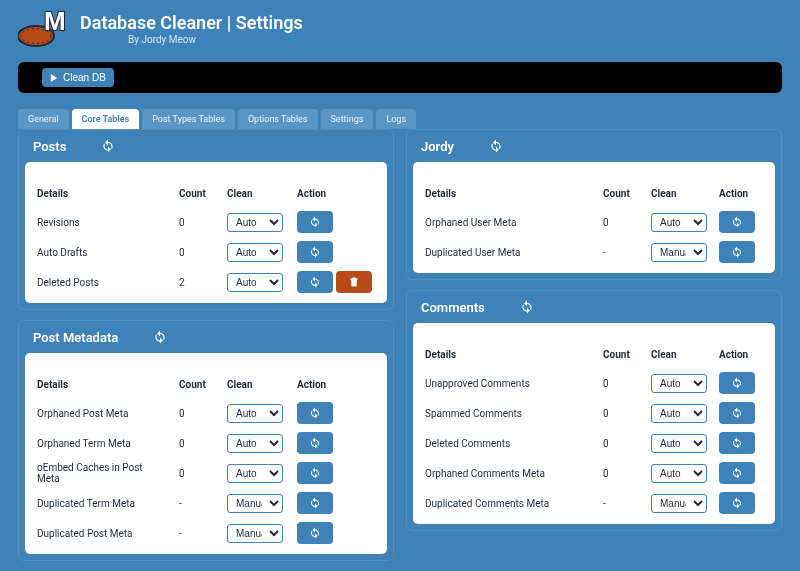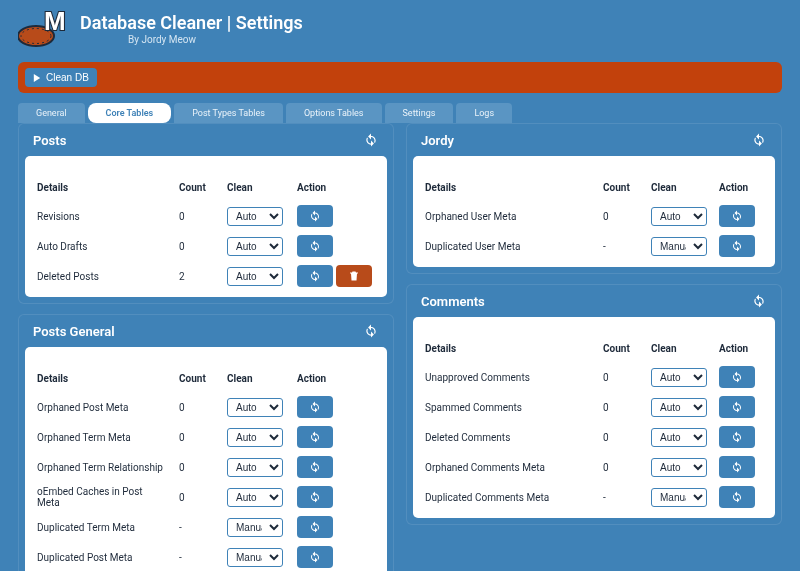--- a/index.html
+++ b/index.html
@@ -26,24 +26,24 @@
     font-weight: 600;
     color: #fff;
   }
   .title-block .byline {
     font-size: 10px;
     color: #d4e5f2;
     margin-top: 1px;
     padding-left: 48px;
   }
   .toolbar {
-    margin: 0 18px 10px;
-    background: #c2410c;
+    margin: 0 18px 16px;
+    background: #000000;
     border-radius: 6px;
-    padding: 6px 7px;
+    padding: 6px 24px;
   }
   .btn-clean {
     display: inline-flex;
     align-items: center;
     gap: 5px;
     background: #3f82b7;
     color: #fff;
     border: none;
     padding: 4px 8px;
     border-radius: 4px;
@@ -53,47 +53,45 @@
   }
   .tabs {
     display: flex;
     gap: 3px;
     padding: 0 18px;
   }
   .tab {
     background: #5a95c3;
     color: #eaf3fa;
     font-size: 9px;
-    padding: 5px 18px;
+    padding: 5px 10px;
     border-radius: 4px 4px 0 0;
     cursor: pointer;
   }
   .tab.active {
     background: #fff;
     color: #3f82b7;
     font-weight: 600;
-    border-radius: 8px;
   }
   .panels {
     display: grid;
     grid-template-columns: 1fr 1fr;
     gap: 12px;
     padding: 0 18px 18px;
     align-items: start;
   }
   .col { display: flex; flex-direction: column; gap: 10px; }
   .panel {
     background: #3f82b7;
     border-radius: 6px;
     overflow: hidden;
     border: 1px solid rgba(255,255,255,0.1);
   }
   .panel-head {
     display: flex;
-    justify-content: space-between;
     align-items: center;
     padding: 6px 12px 6px 14px;
     color: #fff;
     font-size: 13px;
     font-weight: 600;
     gap: 32px;
   }
   .panel-head .refresh {
     width: 20px; height: 20px;
     display: flex; align-items: center; justify-content: center;
@@ -251,21 +249,21 @@
                     </svg>
                   </button></td>
               </tr>
             </tbody>
         </table>
       </div>
     </div>
 
     <div class="panel">
       <div class="panel-head">
-        <span>Posts General</span>
+        <span>Post Metadata</span>
         <span class="refresh">
             <svg class="icon-refresh" viewBox="0 0 24 24">
               <path d="M12 4V1L7 6l5 5V7c3.3 0 6 2.7 6 6 0 1-.3 2-.7 2.8l1.5 1.5C19.5 16 20 14 20 13c0-4.4-3.6-8-8-8zm0 14c-3.3 0-6-2.7-6-6 0-1 .3-2 .7-2.8L5.2 7.7C4.5 9 4 11 4 12c0 4.4 3.6 8 8 8v3l5-5-5-5v3z" fill="#fff"></path>
             </svg>
           </span>
       </div>
       <div class="panel-body">
         <table>
           <colgroup>
               <col>
@@ -296,30 +294,20 @@
                 <td>Orphaned Term Meta</td>
                 <td>0</td>
                 <td><select class="mode"><option>Auto</option></select></td>
                 <td><button class="act-btn">
                     <svg viewBox="0 0 24 24">
                       <path d="M12 4V1L7 6l5 5V7c3.3 0 6 2.7 6 6 0 1-.3 2-.7 2.8l1.5 1.5C19.5 16 20 14 20 13c0-4.4-3.6-8-8-8zm0 14c-3.3 0-6-2.7-6-6 0-1 .3-2 .7-2.8L5.2 7.7C4.5 9 4 11 4 12c0 4.4 3.6 8 8 8v3l5-5-5-5v3z" fill="#fff"></path>
                     </svg>
                   </button></td>
               </tr>
               <tr>
-                <td>Orphaned Term Relationship</td>
-                <td>0</td>
-                <td><select class="mode"><option>Auto</option></select></td>
-                <td><button class="act-btn">
-                    <svg viewBox="0 0 24 24">
-                      <path d="M12 4V1L7 6l5 5V7c3.3 0 6 2.7 6 6 0 1-.3 2-.7 2.8l1.5 1.5C19.5 16 20 14 20 13c0-4.4-3.6-8-8-8zm0 14c-3.3 0-6-2.7-6-6 0-1 .3-2 .7-2.8L5.2 7.7C4.5 9 4 11 4 12c0 4.4 3.6 8 8 8v3l5-5-5-5v3z" fill="#fff"></path>
-                    </svg>
-                  </button></td>
-              </tr>
-              <tr>
                 <td>oEmbed Caches in Post Meta</td>
                 <td>0</td>
                 <td><select class="mode"><option>Auto</option></select></td>
                 <td><button class="act-btn">
                     <svg viewBox="0 0 24 24">
                       <path d="M12 4V1L7 6l5 5V7c3.3 0 6 2.7 6 6 0 1-.3 2-.7 2.8l1.5 1.5C19.5 16 20 14 20 13c0-4.4-3.6-8-8-8zm0 14c-3.3 0-6-2.7-6-6 0-1 .3-2 .7-2.8L5.2 7.7C4.5 9 4 11 4 12c0 4.4 3.6 8 8 8v3l5-5-5-5v3z" fill="#fff"></path>
                     </svg>
                   </button></td>
               </tr>
               <tr>

